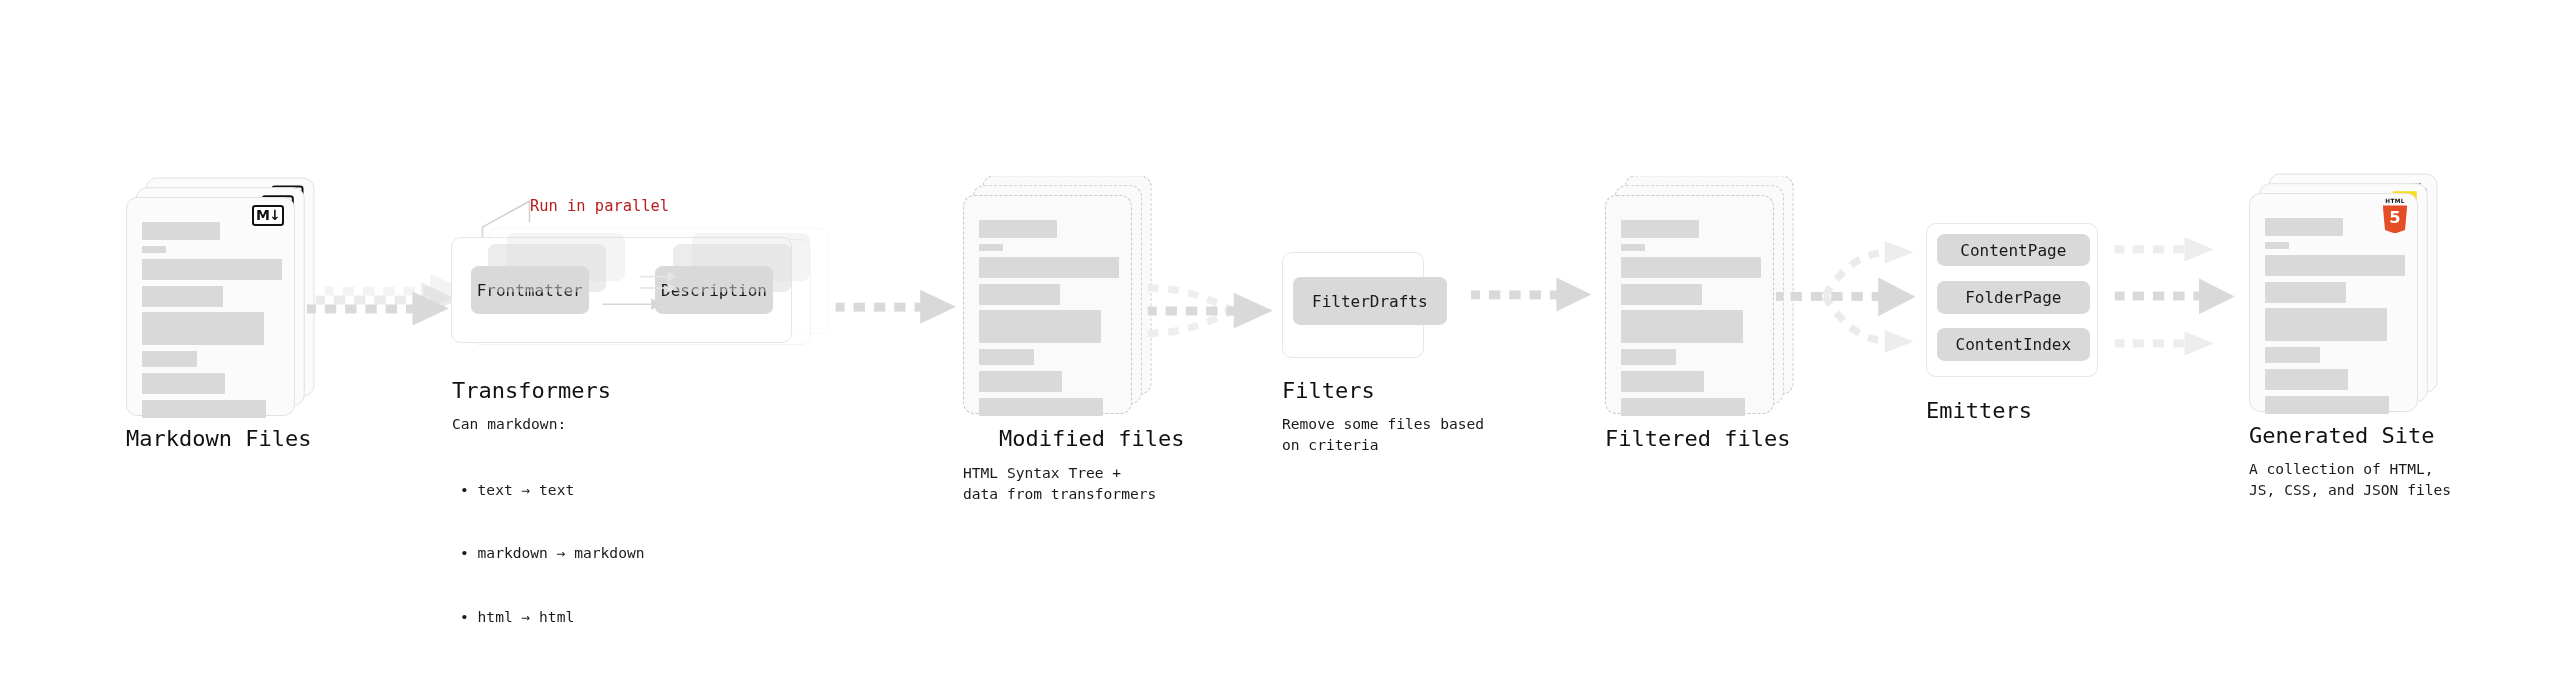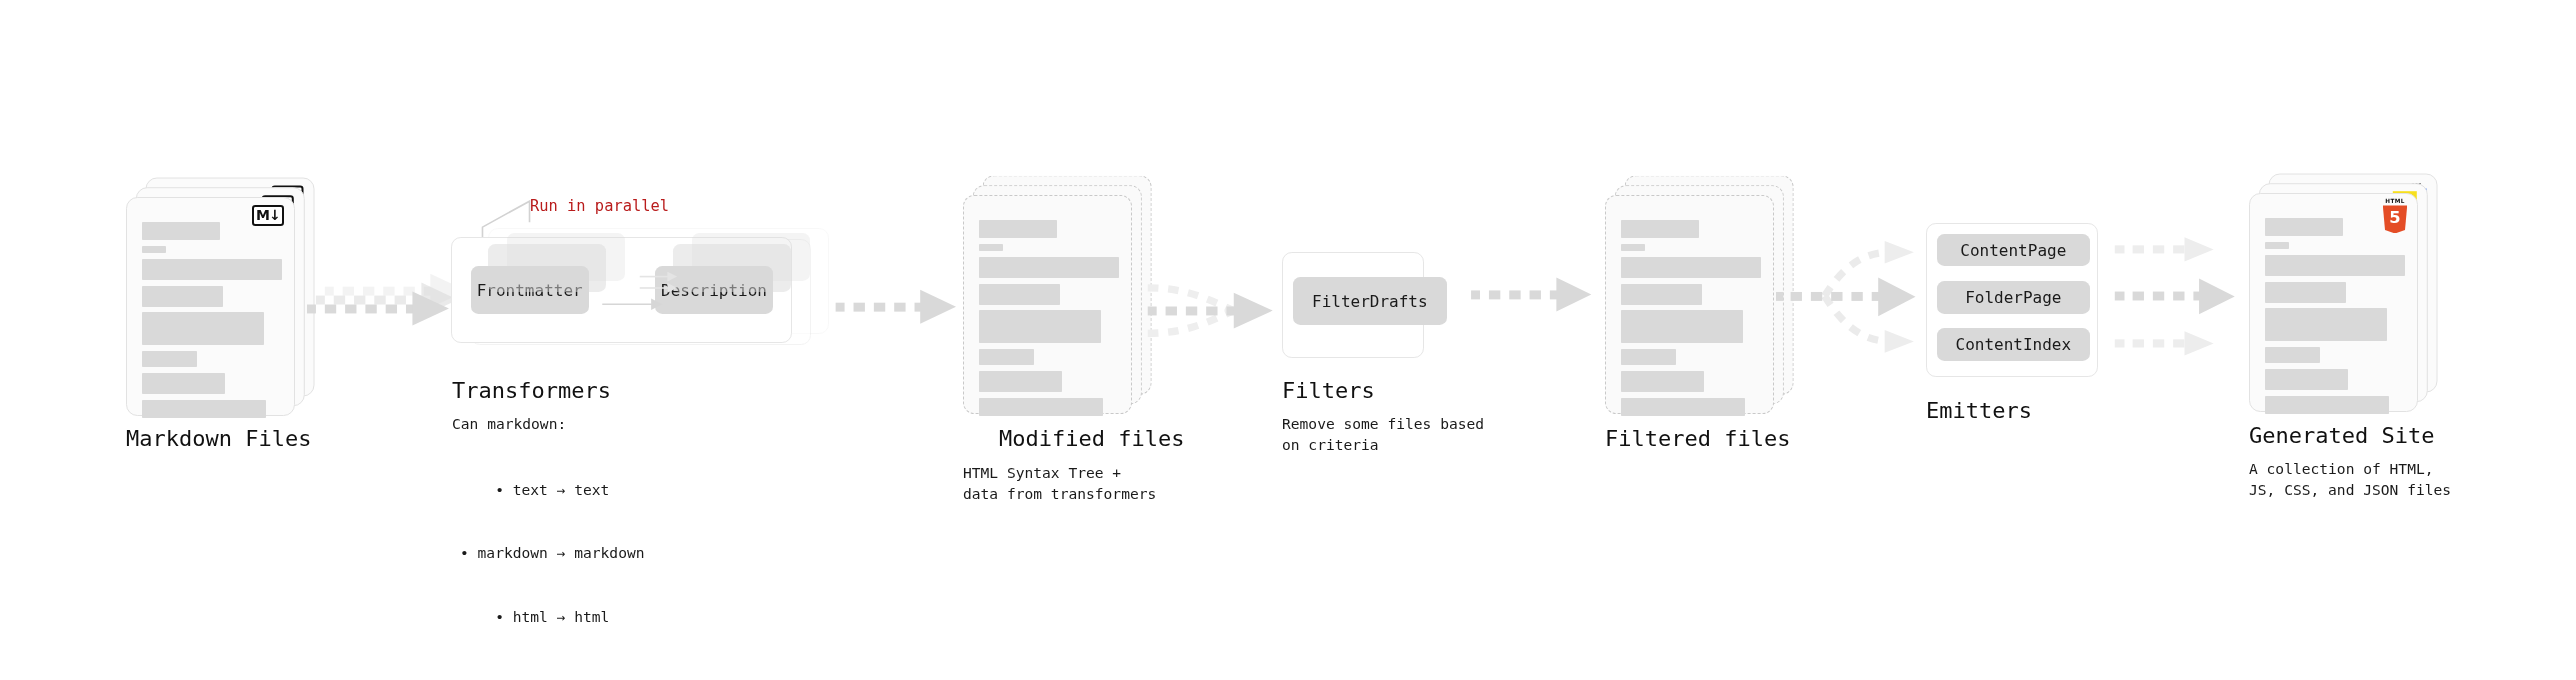--- a/index.html
+++ b/index.html
@@ -70,21 +70,21 @@
     white-space: nowrap;
   }
   .pill.ghost2 { opacity:.5; } .pill.ghost3 { opacity:.28; }
 
   
   .title { position:absolute; font-size: 22px; color:#111; white-space:nowrap; }
   .sub   { position:absolute; font-size: 14.6px; color:#1a1a1a; line-height: 1.45; white-space:pre; }
   .ghost-label { position:absolute; font-size:15.4px; color:#b91c1c; white-space:nowrap; }
 
   
-  .blist { margin-top: 1.6px; text-align: center; }
+  .blist { margin-top: 1.6px; }
   .blist div { white-space: pre; }
 
   
   .arrow-svg { position:absolute; overflow:visible; }
 </style>
 </head>
 <body>
 
 <div id="stage">
 

